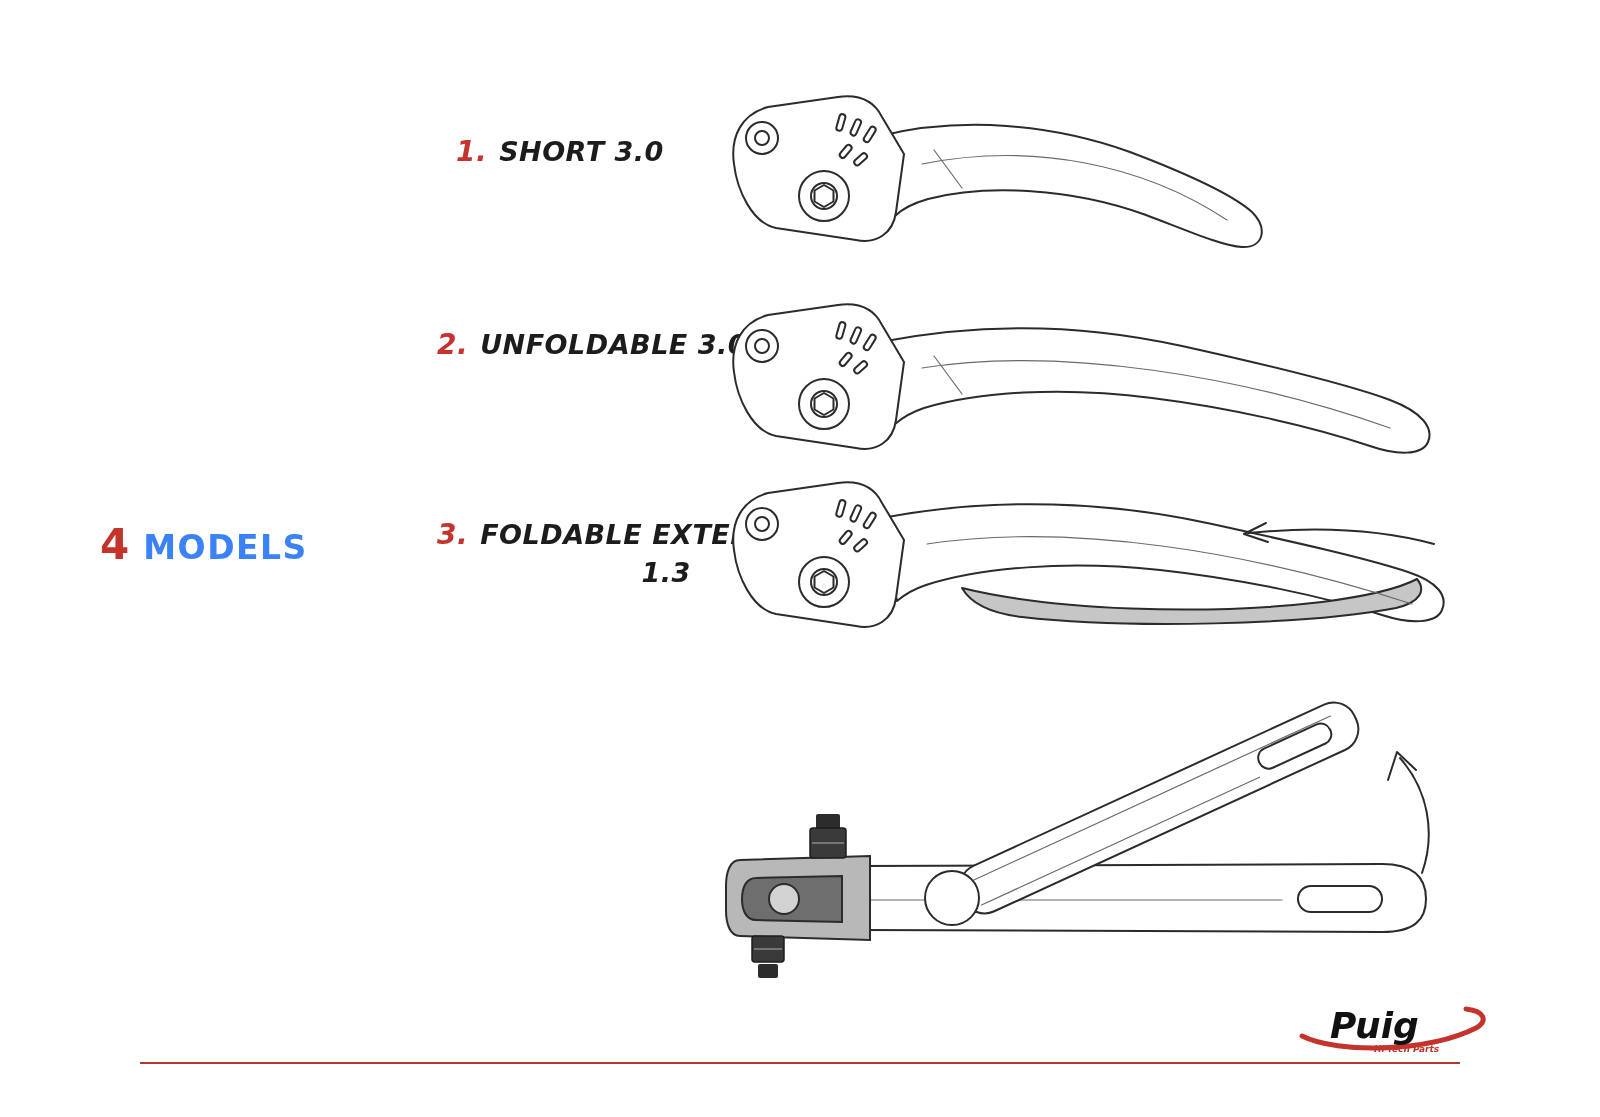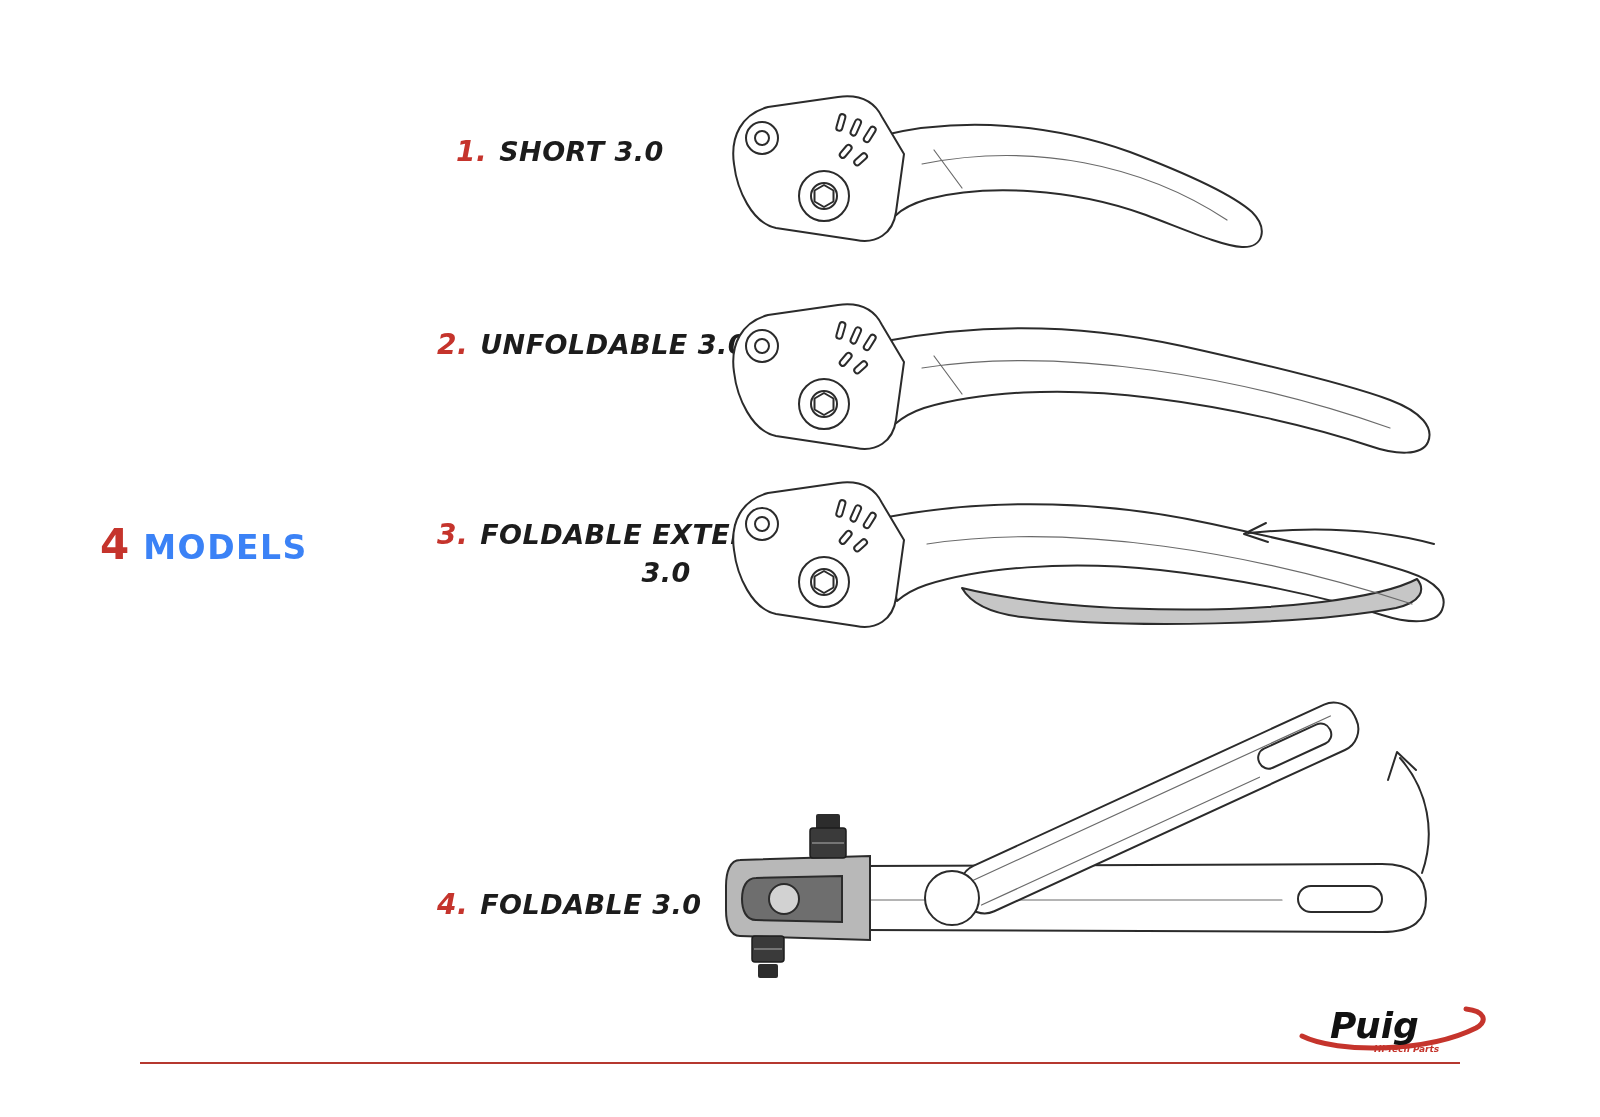--- a/index.html
+++ b/index.html
@@ -72,26 +72,23 @@
   </div>
 
   <div class="item-label label-2">
     <span class="num">2.</span><span>UNFOLDABLE 3.0</span>
   </div>
 
   <div class="item-label label-3">
     <div class="line1">
       <span class="num">3.</span><span>FOLDABLE EXTENDABLE</span>
     </div>
-    <div class="line2">3.0</div>
+    <div class="line2">1.3</div>
   </div>
 
-  <div class="item-label label-4">
-    <span class="num">4.</span><span>FOLDABLE 3.0</span>
-  </div>
 
   <svg class="lever lever-1" viewBox="0 0 555 205">
     <path class="fw" d="M158,44 C240,24 330,32 408,60 C466,82 512,104 530,120 C546,136 542,156 520,155 C500,154 464,138 424,123 C350,96 264,92 206,107 C192,111 180,117 173,124 L164,88 Z"></path>
     <path class="thin" d="M200,72 C310,50 420,72 505,128"></path>
     <path class="thin" d="M212,58 L240,96"></path>
     <g>
       <path class="fw" d="M12,72 C8,44 20,22 46,15 L116,5 C138,2 152,9 160,25 L182,62 L174,120 C171,142 154,152 134,148 L54,136 C30,131 15,98 12,72 Z"></path>
       <circle class="fw" cx="40" cy="46" r="16"></circle>
       <circle class="fw" cx="40" cy="46" r="7"></circle>
       <circle class="fw" cx="102" cy="104" r="25"></circle>

